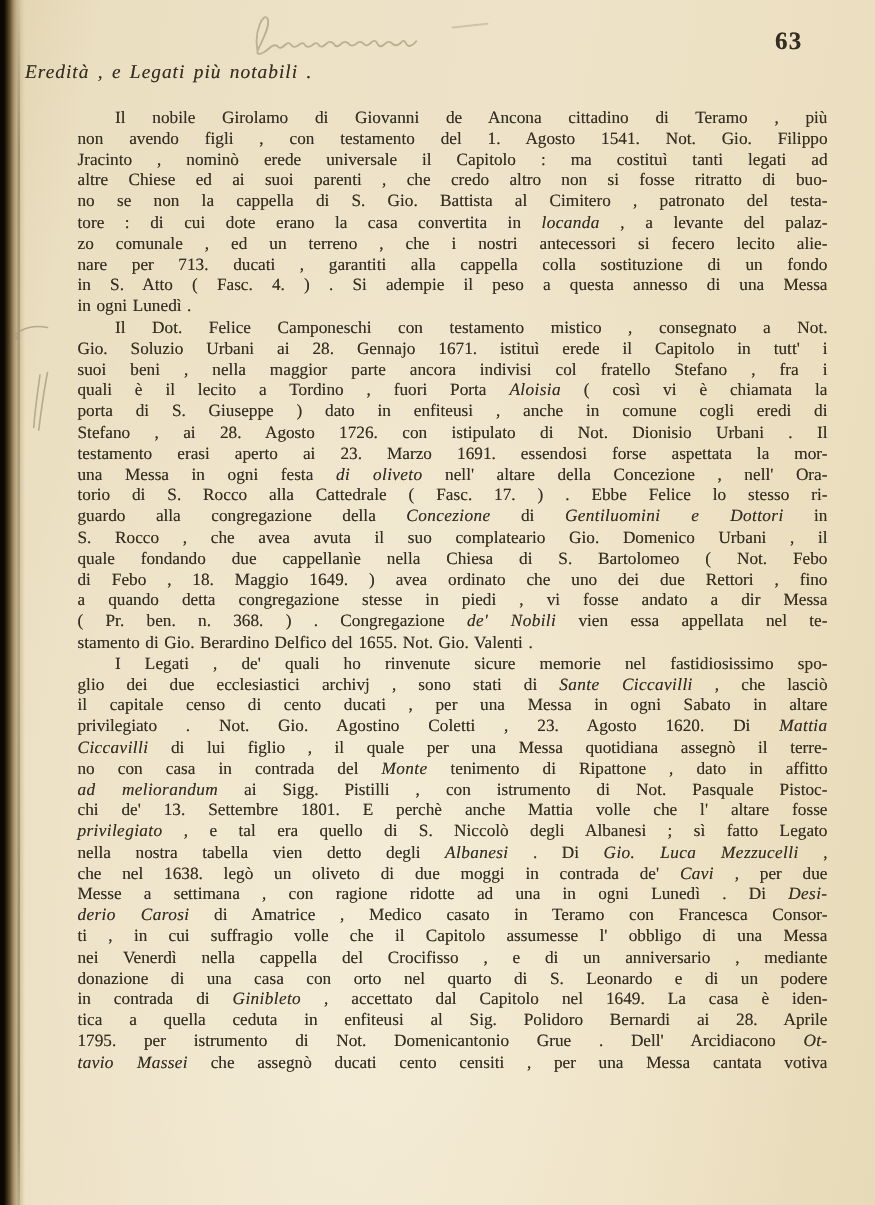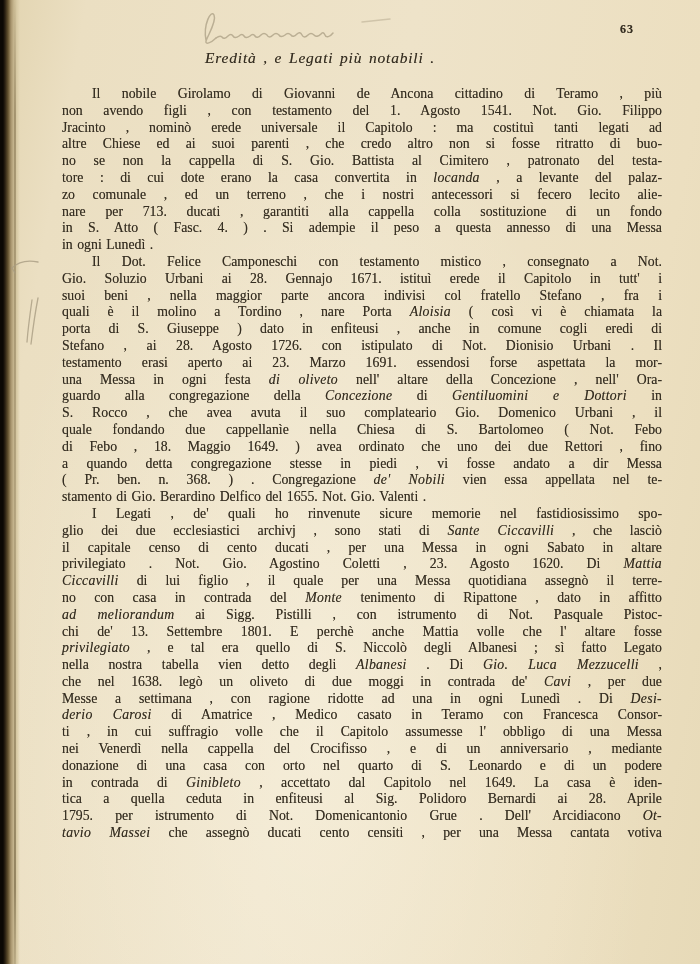--- a/index.html
+++ b/index.html
@@ -19,27 +19,27 @@
     background:linear-gradient(90deg,
       #0b0804 0,#0b0804 3px,#2a2012 5px,#63522f 8px,
       #a8956e 11px,#c9b992 14px,#d9cba6 17px,rgba(217,203,166,0) 20px);
   }
   .gutter-crease{
     position:absolute;left:14px;top:0;bottom:0;width:2px;
     background:linear-gradient(180deg,rgba(130,113,78,0.0),rgba(130,113,78,0.55) 12%,rgba(130,113,78,0.35) 55%,rgba(110,94,60,0.6) 92%,rgba(110,94,60,0.2));
   }
   .page-number{
     position:absolute;top:22px;left:620px;
-    font-size:12px;font-weight:bold;letter-spacing:1px;color:#352e22;
+    font-size:20px;font-weight:bold;letter-spacing:1px;color:#352e22;
     text-shadow:0 0 0.5px rgba(45,35,20,0.55);
   }
   .running-header{
     position:absolute;top:49px;left:62px;width:600px;
     transform:translateX(-42px);
-    text-align:center;font-style:italic;font-size:15.5px;color:#352e22;
+    font-style:italic;font-size:15.5px;color:#352e22;
     letter-spacing:0.8px;word-spacing:2px;
     text-shadow:0 0 0.5px rgba(45,35,20,0.5);
   }
   .text-block{
     position:absolute;top:86px;left:62px;width:600px;
     font-size:13.8px;line-height:16.8px;color:#352e22;
     text-shadow:0 0 0.45px rgba(48,38,22,0.55);
   }
   .para{margin:0;}
   .line{
@@ -93,25 +93,26 @@
       <div class="line"><span>tore : di cui dote erano la casa convertita in </span><span class="it">locanda</span><span> , a levante del palaz-</span></div>
       <div class="line"><span>zo comunale , ed un terreno , che i nostri antecessori si fecero lecito alie-</span></div>
       <div class="line"><span>nare per 713. ducati , garantiti alla cappella colla sostituzione di un fondo</span></div>
       <div class="line"><span>in S. Atto ( Fasc. 4. ) . Si adempie il peso a questa annesso di una Messa</span></div>
       <div class="line end"><span>in ogni Lunedì .</span></div>
     </div>
     <div class="para">
       <div class="line first"><span>Il Dot. Felice Camponeschi con testamento mistico , consegnato a Not.</span></div>
       <div class="line"><span>Gio. Soluzio Urbani ai 28. Gennajo 1671. istituì erede il Capitolo in tutt' i</span></div>
       <div class="line"><span>suoi beni , nella maggior parte ancora indivisi col fratello Stefano , fra i</span></div>
-      <div class="line"><span>quali è il molino a Tordino , nare Porta </span><span class="it">Aloisia</span><span> ( così vi è chiamata la</span></div>
+      <div class="line"><span>quali è il lecito a Tordino , fuori Porta </span><span class="it">Aloisia</span><span> ( così vi è chiamata la</span></div>
       <div class="line"><span>porta di S. Giuseppe ) dato in enfiteusi , anche in comune cogli eredi di</span></div>
       <div class="line"><span>Stefano , ai 28. Agosto 1726. con istipulato di Not. Dionisio Urbani . Il</span></div>
       <div class="line"><span>testamento erasi aperto ai 23. Marzo 1691. essendosi forse aspettata la mor-</span></div>
       <div class="line"><span>una Messa in ogni festa </span><span class="it">di oliveto</span><span> nell' altare della Concezione , nell' Ora-</span></div>
+      <div class="line"><span>torio di S. Rocco alla Cattedrale ( Fasc. 17. ) . Ebbe Felice lo stesso ri-</span></div>
       <div class="line"><span>guardo alla congregazione della </span><span class="it">Concezione</span><span> di </span><span class="it">Gentiluomini e Dottori</span><span> in</span></div>
       <div class="line"><span>S. Rocco , che avea avuta il suo complateario Gio. Domenico Urbani , il</span></div>
       <div class="line"><span>quale fondando due cappellanìe nella Chiesa di S. Bartolomeo ( Not. Febo</span></div>
       <div class="line"><span>di Febo , 18. Maggio 1649. ) avea ordinato che uno dei due Rettori , fino</span></div>
       <div class="line"><span>a quando detta congregazione stesse in piedi , vi fosse andato a dir Messa</span></div>
       <div class="line"><span>( Pr. ben. n. 368. ) . Congregazione </span><span class="it">de' Nobili</span><span> vien essa appellata nel te-</span></div>
       <div class="line end"><span>stamento di Gio. Berardino Delfico del 1655. Not. Gio. Valenti .</span></div>
     </div>
     <div class="para">
       <div class="line first"><span>I Legati , de' quali ho rinvenute sicure memorie nel fastidiosissimo spo-</span></div>

